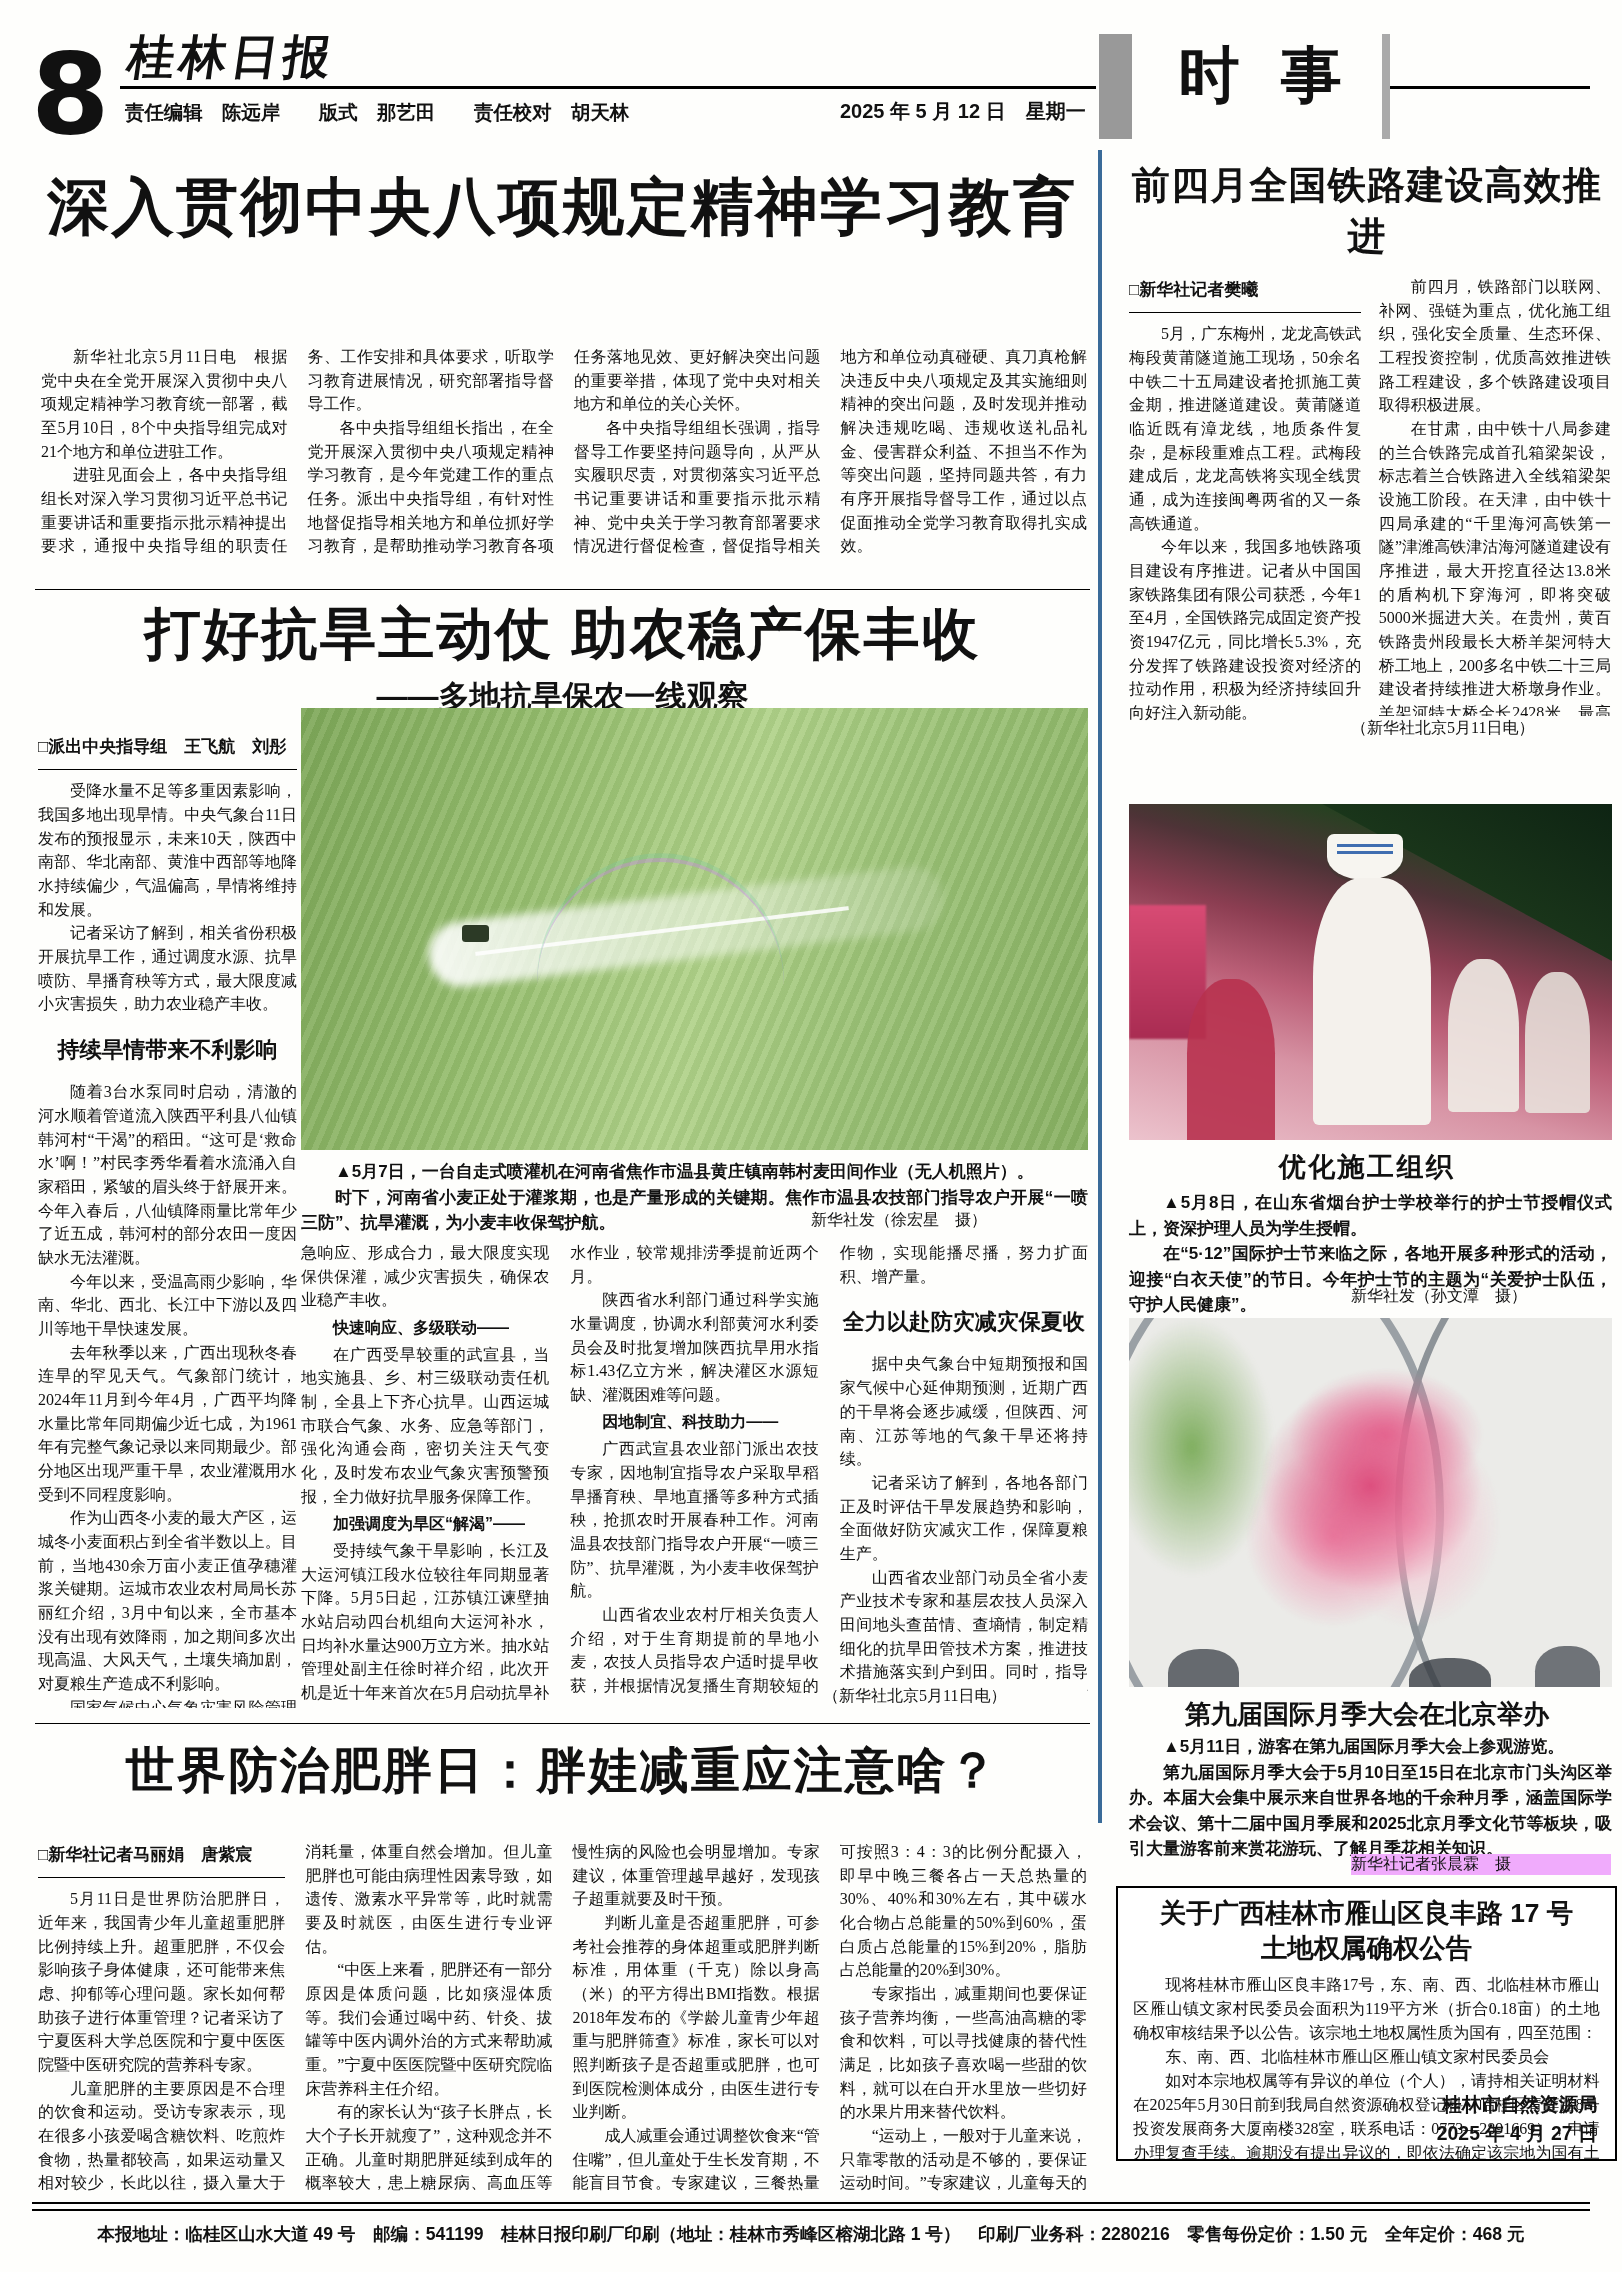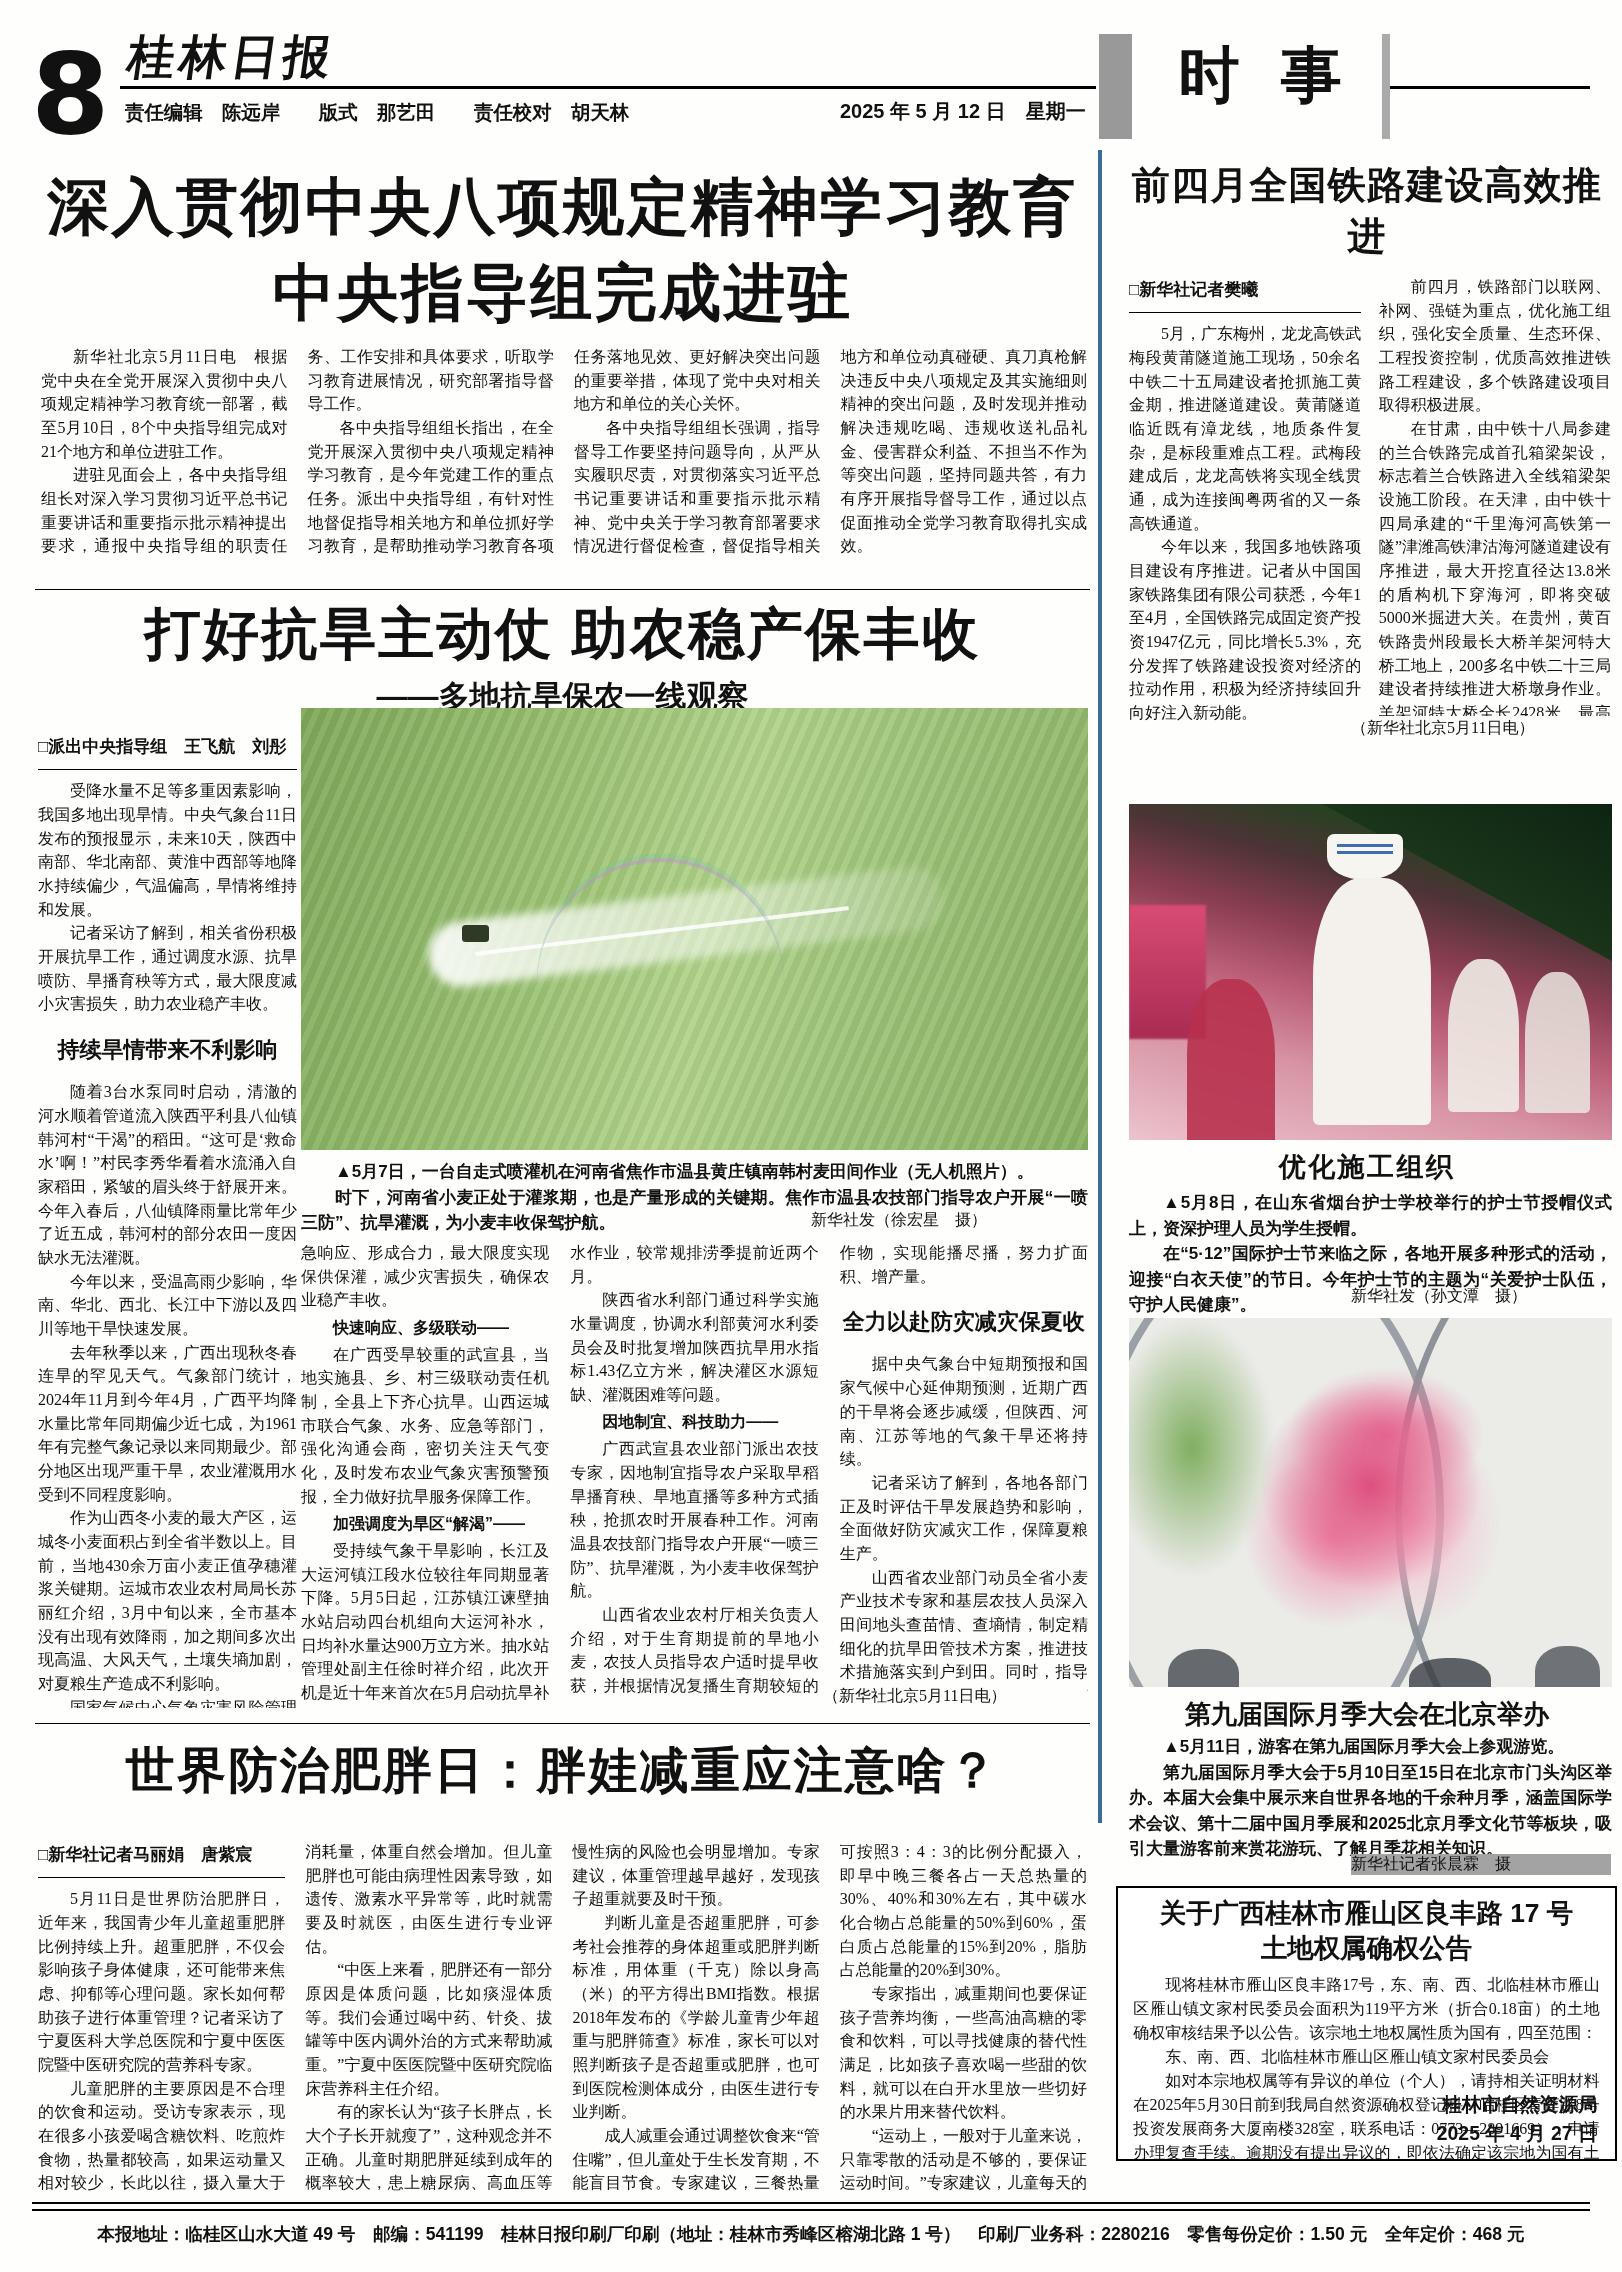--- a/index.html
+++ b/index.html
@@ -50,21 +50,20 @@
   <div class="abs rule" style="left:1390px;top:86px;width:200px;height:2.9px;"></div>
   <div class="abs sans" style="left:125px;top:99px;font-size:19.4px;font-weight:bold;">责任编辑　陈远岸　　版式　那艺田　　责任校对　胡天林</div>
   <div class="abs sans" style="left:840px;top:98px;font-size:20px;font-weight:bold;">2025 年 5 月 12 日　星期一</div>
   <div class="abs" style="left:1099px;top:34px;width:33px;height:105px;background:#999;"></div>
   <div class="abs center" style="left:1152px;top:35px;width:229px;font-size:61px;font-weight:900;letter-spacing:13px;">时 事</div>
   <div class="abs" style="left:1382px;top:34px;width:8.2px;height:105px;background:#aaa;"></div>
 
   <div class="abs" style="left:1098px;top:150px;width:4.1px;height:1673px;background:#3a6b99;"></div>
 
   <div class="abs center headline" style="left:35px;top:165px;width:1055px;font-size:62px;font-family:'Liberation Sans',sans-serif;">深入贯彻中央八项规定精神学习教育</div>
-  <div class="abs center headline" style="left:35px;top:251px;width:1055px;font-size:62px;font-family:'Liberation Sans',sans-serif;">中央指导组完成进驻</div>
   <div class="abs news cols4" style="left:41px;top:345px;width:1046px;height:236px;">
       <div class="p">新华社北京5月11日电　根据党中央在全党开展深入贯彻中央八项规定精神学习教育统一部署，截至5月10日，8个中央指导组完成对21个地方和单位进驻工作。</div>
       <div class="p">进驻见面会上，各中央指导组组长对深入学习贯彻习近平总书记重要讲话和重要指示批示精神提出要求，通报中央指导组的职责任务、工作安排和具体要求，听取学习教育进展情况，研究部署指导督导工作。</div>
       <div class="p">各中央指导组组长指出，在全党开展深入贯彻中央八项规定精神学习教育，是今年党建工作的重点任务。派出中央指导组，有针对性地督促指导相关地方和单位抓好学习教育，是帮助推动学习教育各项任务落地见效、更好解决突出问题的重要举措，体现了党中央对相关地方和单位的关心关怀。</div>
       <div class="p">各中央指导组组长强调，指导督导工作要坚持问题导向，从严从实履职尽责，对贯彻落实习近平总书记重要讲话和重要指示批示精神、党中央关于学习教育部署要求情况进行督促检查，督促指导相关地方和单位动真碰硬、真刀真枪解决违反中央八项规定及其实施细则精神的突出问题，及时发现并推动解决违规吃喝、违规收送礼品礼金、侵害群众利益、不担当不作为等突出问题，坚持同题共答，有力有序开展指导督导工作，通过以点促面推动全党学习教育取得扎实成效。</div>
       <div class="p">相关地方和单位党委（党组）主要负责人表示，将深入学习贯彻习近平总书记重要讲话和重要指示批示精神，按照党中央关于学习教育部署要求，提高政治站位，深刻认识开展这次学习教育的重要意义和重要考量，以此为契机，切实把思想和行动统一到党中央决策部署上来，扛起学习教育主体责任，全力配合和支持指导组工作，切实抓好组织推动，把学习教育抓出实效，坚定拥护“两个确立”、坚决做到“两个维护”。</div>
     </div>
   <div class="abs rule" style="left:35px;top:589px;width:1055px;height:1.2px;"></div>
 
   <div class="abs center headline" style="left:35px;top:597px;width:1055px;font-size:56px;font-family:'Liberation Sans',sans-serif;">打好抗旱主动仗  助农稳产保丰收</div>
@@ -171,21 +170,21 @@
                 filter:blur(1.2px);"></div>
     <div class="shape" style="left:8%;bottom:-4%;width:71px;height:53px;background:#454a50;border-radius:45% 45% 0 0;opacity:.8;"></div>
     <div class="shape" style="left:58%;bottom:-5%;width:82px;height:47px;background:#3a3f45;border-radius:45% 45% 0 0;opacity:.8;"></div>
     <div class="shape" style="left:84%;bottom:-4%;width:65px;height:56px;background:#50555b;border-radius:45% 45% 0 0;opacity:.8;"></div>
   </div>
   <div class="abs center sans" style="left:1119px;top:1697px;width:496px;font-size:26px;font-weight:900;">第九届国际月季大会在北京举办</div>
   <div class="abs caption" style="left:1129px;top:1734px;width:483px;">
       <div class="p">▲5月11日，游客在第九届国际月季大会上参观游览。</div>
       <div class="p">第九届国际月季大会于5月10日至15日在北京市门头沟区举办。本届大会集中展示来自世界各地的千余种月季，涵盖国际学术会议、第十二届中国月季展和2025北京月季文化节等板块，吸引大量游客前来赏花游玩、了解月季花相关知识。</div>
     </div>
-  <div class="abs credit" style="left:1351px;top:1854px;width:260px;background:#a3a3a3;">新华社记者张晨霖　摄</div>
+  <div class="abs credit" style="left:1351px;top:1854px;width:260px;background:#f0abfc;">新华社记者张晨霖　摄</div>
 
   <div id="notice-box" class="abs" style="left:1116px;top:1886px;width:501px;height:275px;background:#fff;">
     <div class="ntitle">关于广西桂林市雁山区良丰路 17 号</div>
     <div class="ntitle">土地权属确权公告</div>
     <div class="nbody">
       <div class="p">现将桂林市雁山区良丰路17号，东、南、西、北临桂林市雁山区雁山镇文家村民委员会面积为119平方米（折合0.18亩）的土地确权审核结果予以公告。该宗地土地权属性质为国有，四至范围：</div>
       <div class="p">东、南、西、北临桂林市雁山区雁山镇文家村民委员会</div>
       <div class="p">如对本宗地权属等有异议的单位（个人），请持相关证明材料在2025年5月30日前到我局自然资源确权登记科（临桂区青莲路8号投资发展商务大厦南楼328室，联系电话：0773—2891669），申请办理复查手续。逾期没有提出异议的，即依法确定该宗地为国有土地。</div>
     </div>
     <div class="nsig">

